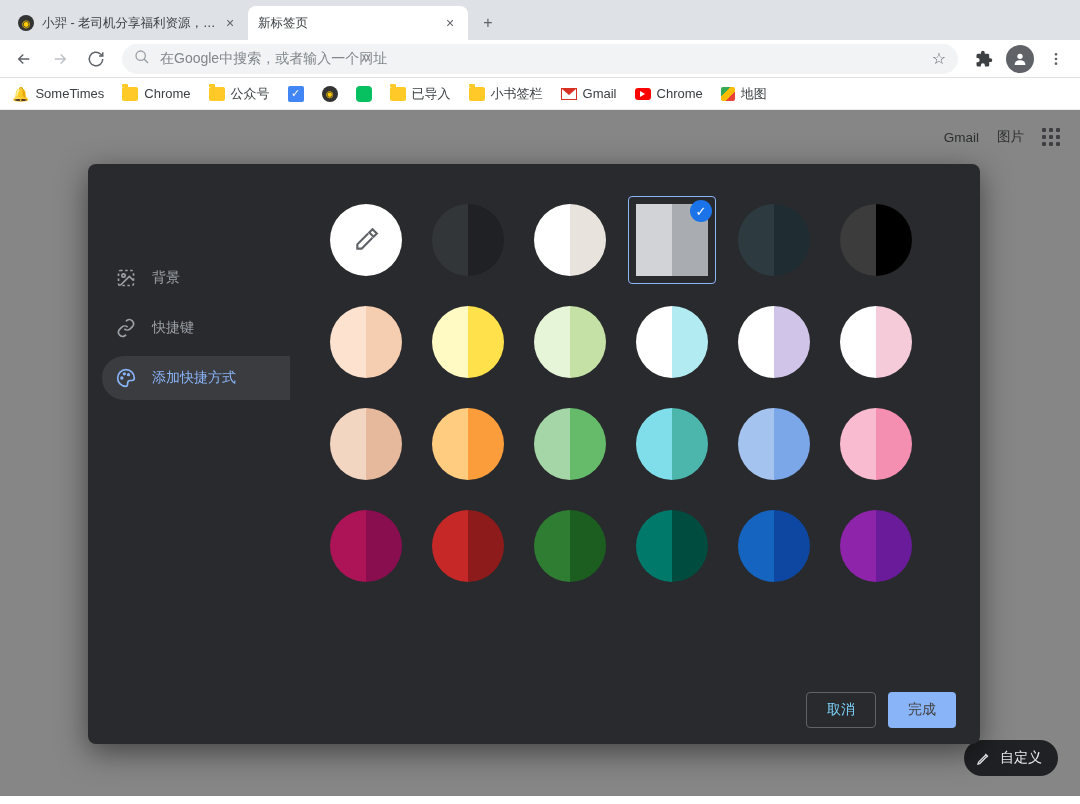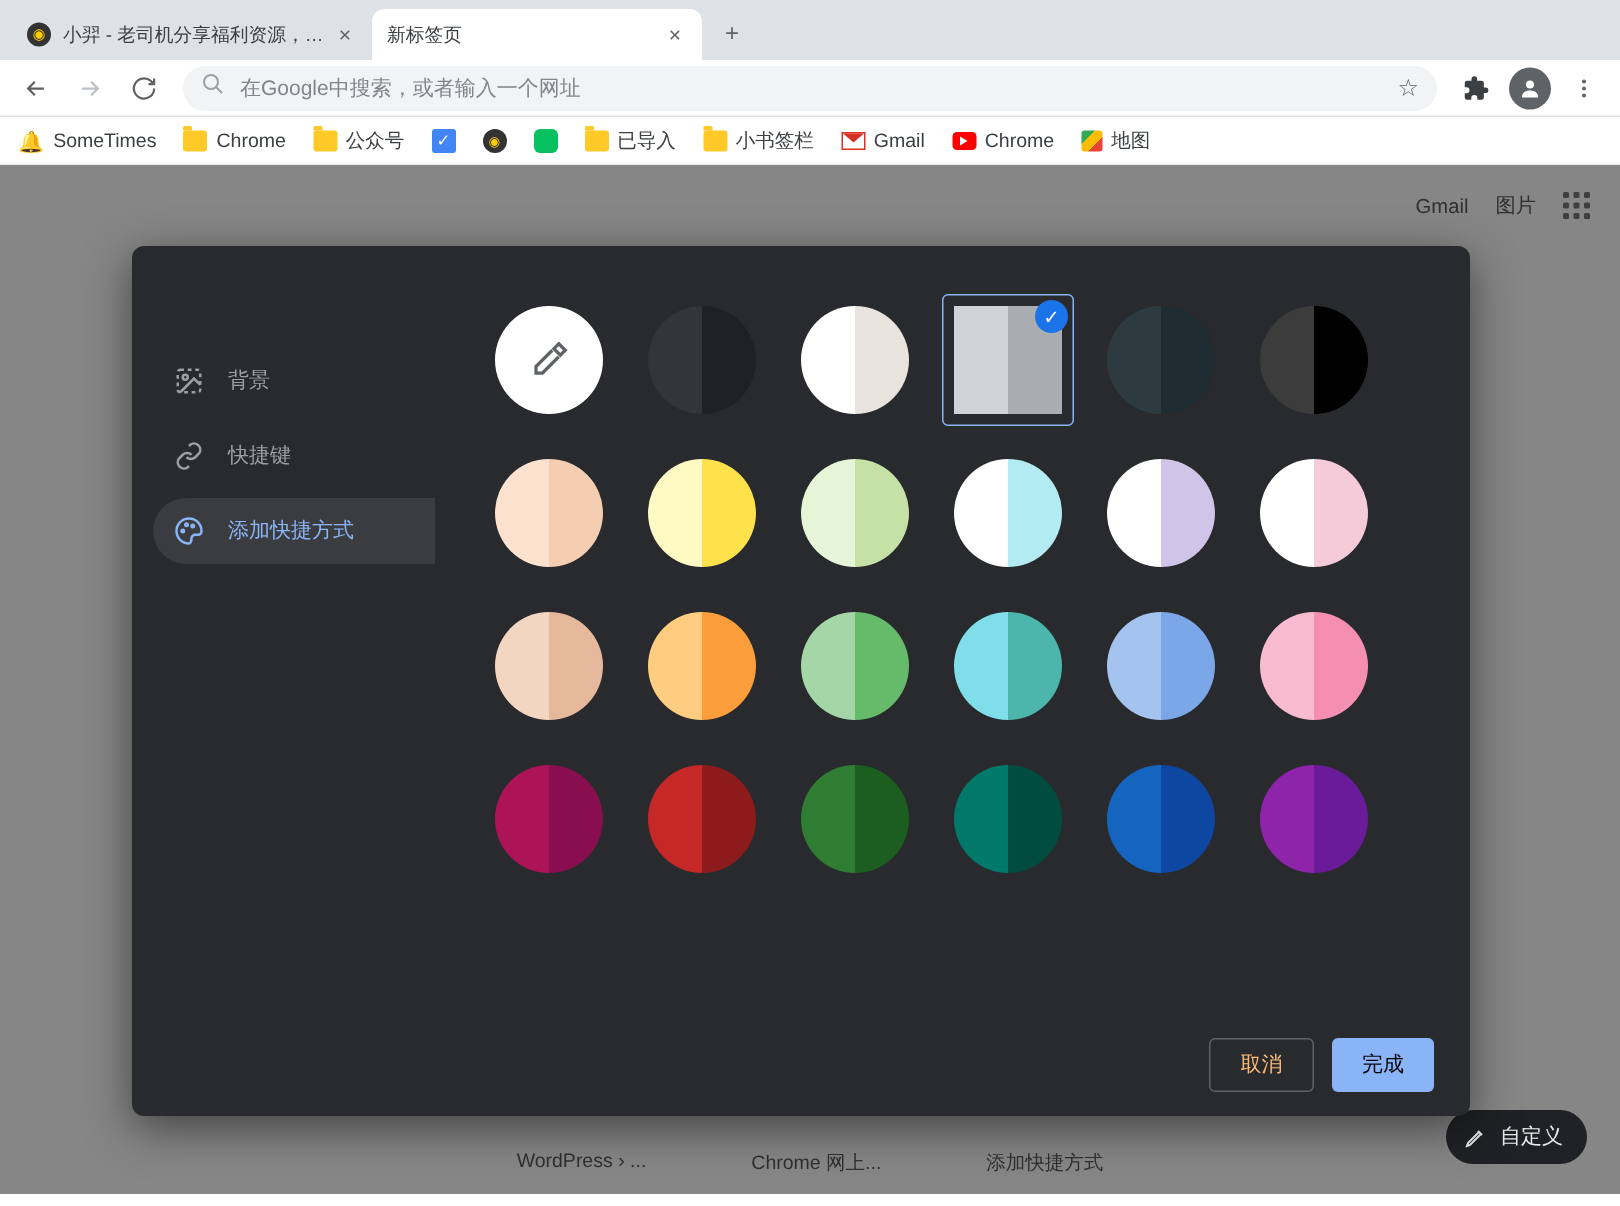--- a/index.html
+++ b/index.html
@@ -52,40 +52,40 @@
   .apps-grid{ width:18px;height:18px; display:grid; grid-template-columns:repeat(3,4px); grid-template-rows:repeat(3,4px); gap:3px;}
   .apps-grid span{ background:#5f6368; border-radius:1px;}
 
   .bg-shortcuts{ position:absolute; bottom:12px; left:0; right:0; display:flex; justify-content:center; gap:70px; color:#3c4043; font-size:13px;}
 
   .customize-pill{ position:absolute; bottom:20px; right:22px; background:#202124; color:#e8eaed; border-radius:18px; height:36px; padding:0 16px 0 12px; display:flex; align-items:center; gap:8px; font-size:14px;}
 
   
   .dialog{ position:absolute; left:88px; top:54px; width:892px; height:580px; background:#292a2d; border-radius:8px; box-shadow:0 8px 30px rgba(0,0,0,0.5); display:flex; flex-direction:column;}
   .dialog-body{ flex:1; display:flex; overflow:hidden;}
-  .dialog-sidebar{ width:212px; padding-top:68px; padding-left:14px;}
+  .dialog-sidebar{ width:212px; padding-top:92px; padding-left:14px;}
   .side-item{ height:44px; border-radius:22px 0 0 22px; display:flex; align-items:center; padding-left:14px; gap:16px; color:#9aa0a6; font-size:14px; margin-bottom:6px; width:188px;}
   .side-item.active{ background:#3b3c3f; color:#8ab4f8;}
   .side-item .side-ic{ width:20px; height:20px; display:flex; align-items:center;justify-content:center;}
 
   .dialog-main{ flex:1; padding:40px 20px 0 30px;}
   .dialog-title{ color:#e8eaed; font-size:16.5px; margin-bottom:34px; margin-left:6px;}
   .color-grid{ display:grid; grid-template-columns:repeat(6, 72px); grid-auto-rows:72px; gap:30px 30px; justify-content:start;}
   .swatch{ width:72px; height:72px; border-radius:50%; position:relative; cursor:pointer; overflow:hidden;}
   .swatch .half-l{ position:absolute; left:0; top:0; width:50%; height:100%;}
   .swatch .half-r{ position:absolute; right:0; top:0; width:50%; height:100%;}
   .swatch.picker{ background:#fff; display:flex; align-items:center; justify-content:center;}
   .swatch.selected-wrap{ overflow:visible;}
   .sel-ring{ position:absolute; inset:-8px; border:1px solid #8ab4f8; border-radius:4px;}
   .sel-check{ position:absolute; top:-4px; right:-4px; width:22px; height:22px; border-radius:50%; background:#1a73e8; display:flex; align-items:center; justify-content:center; color:#fff; font-size:13px;}
 
   .dialog-footer{ height:68px; display:flex; align-items:center; justify-content:flex-end; padding-right:24px; gap:12px;}
   .dlg-btn{ height:36px; padding:0 20px; border-radius:4px; font-size:14px; display:flex; align-items:center; cursor:pointer;}
-  .dlg-btn.cancel{ border:1px solid #5f6368; color:#fdba74; background:transparent;}
-  .dlg-btn.done{ background:#8ab4f8; color:#000000;text-align:center;}
+  .dlg-btn.cancel{ border:1px solid #5f6368; color:#7dd3fc; background:transparent;}
+  .dlg-btn.done{ background:#8ab4f8; color:#404040;text-align:center;}
 
 </style>
 </head>
 <body>
 
 <div class="window-controls">
   <div class="window-btn">
       <svg width="11" height="1">
         <line x1="0" y1="0.5" x2="11" y2="0.5" stroke-width="1"></line>
       </svg>
@@ -217,25 +217,20 @@
         <span></span>
         <span></span>
         <span></span>
         <span></span>
         <span></span>
         <span></span>
         <span></span>
       </div>
   </div>
 
-  <div class="bg-shortcuts">
-    <span>WordPress › ...</span>
-    <span>Chrome 网上...</span>
-    <span>添加快捷方式</span>
-  </div>
 
   <div class="overlay"></div>
 
   <div class="customize-pill">
     <svg width="16" height="16" viewBox="0 0 24 24" fill="none" stroke="#e8eaed" stroke-width="2">
         <path d="M3 21l3-1 11-11-2-2L4 18l-1 3zM14 6l4 4"></path>
       </svg>
     <span>自定义</span>
   </div>
 

